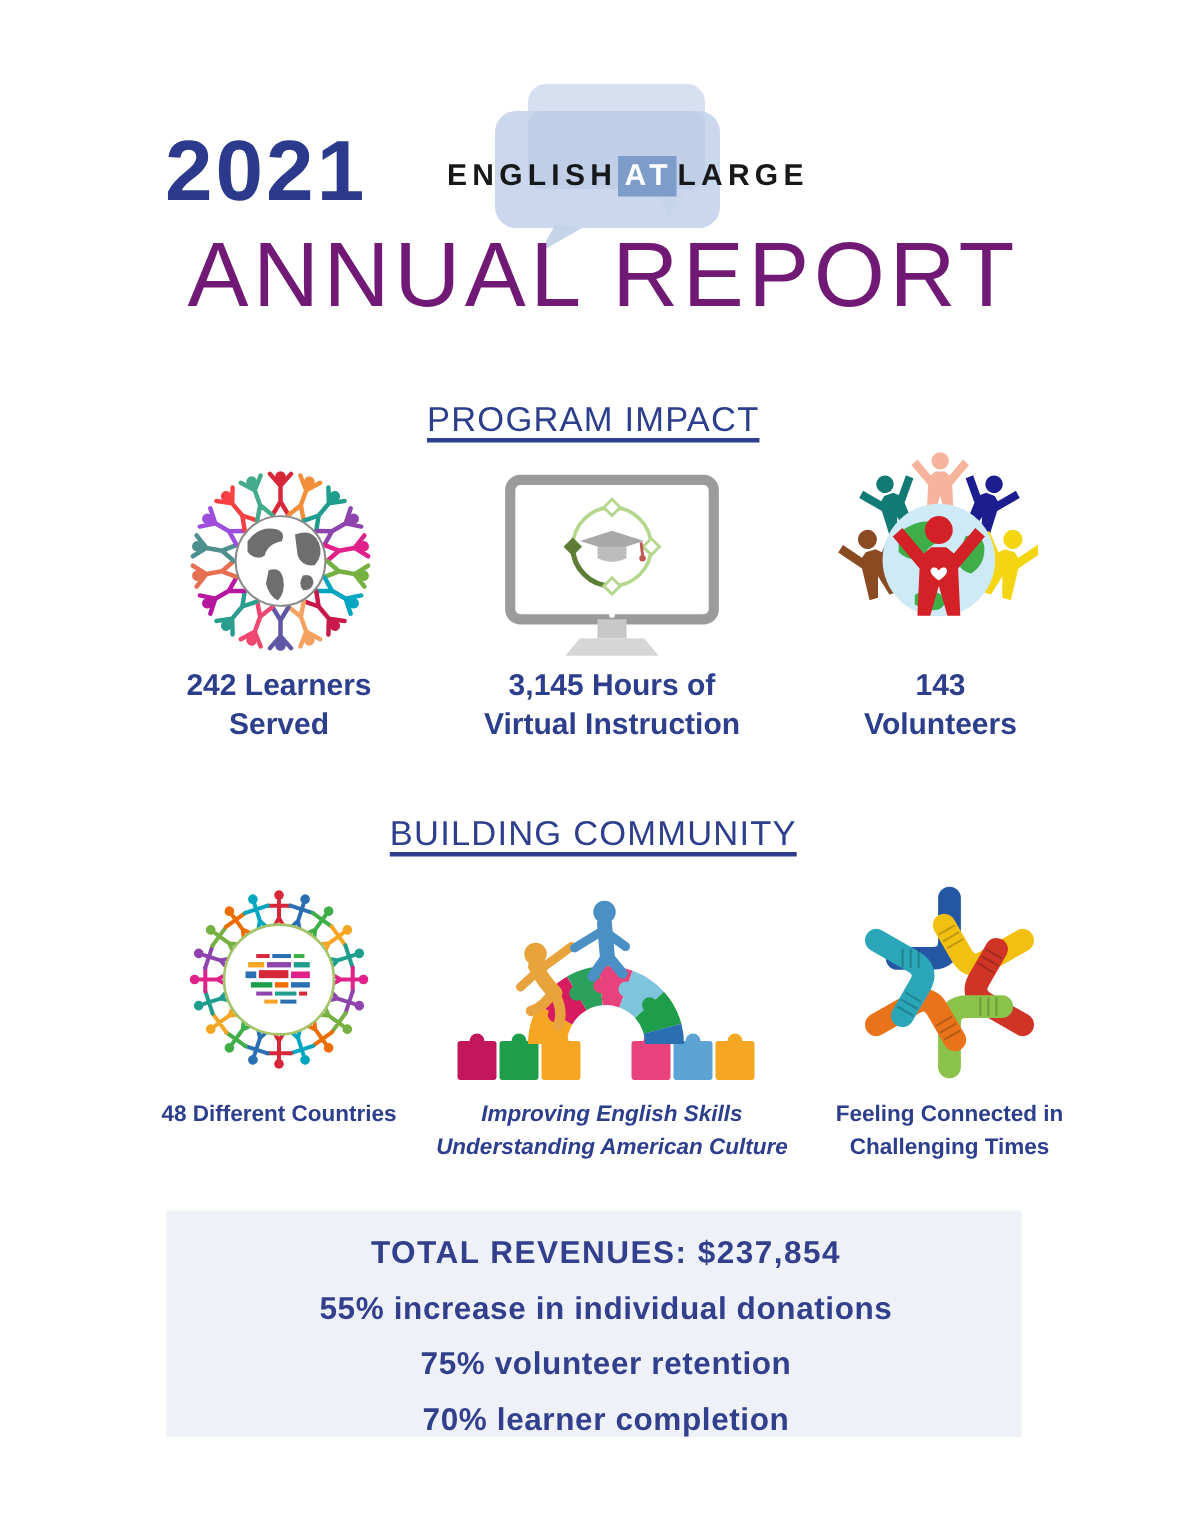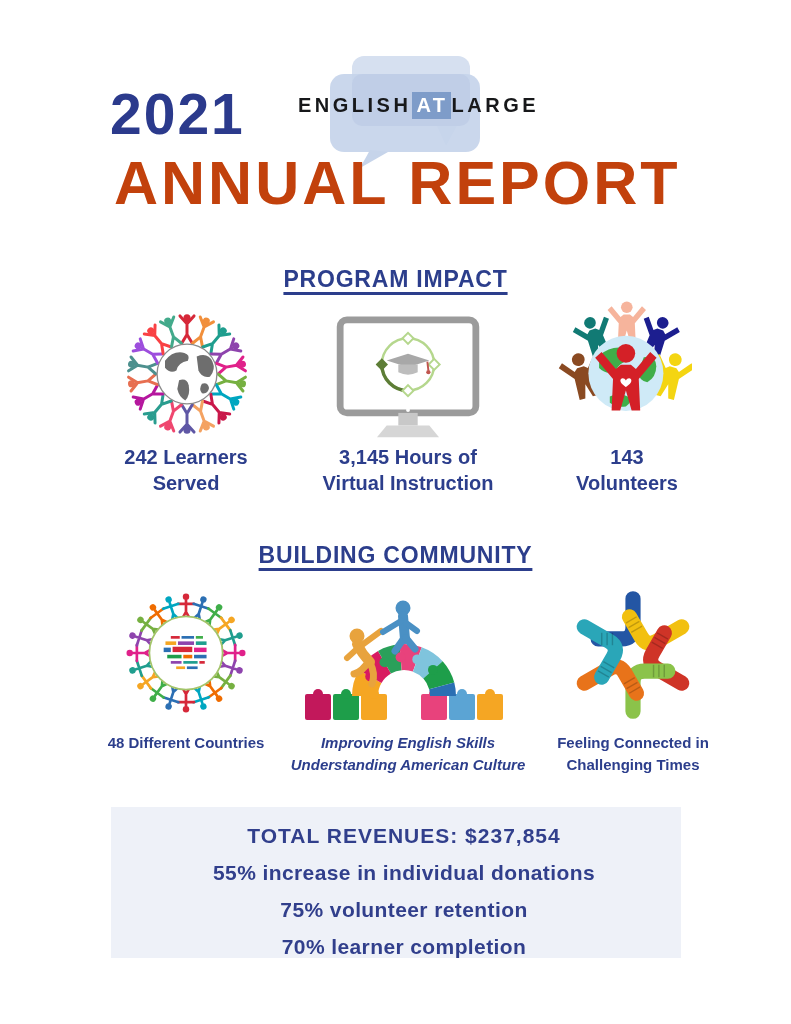--- a/index.html
+++ b/index.html
@@ -14,35 +14,35 @@
   
   .logo-wrap { left:278px; top:54px; width:262px; height:118px; }
   .logo-bubbles { position:absolute; left:0; top:0; }
   .logo-text {
     position:absolute; left:20px; top:38px; white-space:nowrap;
     font-size:20px; font-weight:bold; letter-spacing:3.5px; color:#17181a;
     display:flex; align-items:center;
   }
   .logo-badge {
     background:#7e9cc9; color:#ffffff; padding:2px 2px 2px 4px;
-    display:inline-block; margin:0 1px;
+    display:inline-block; margin:12px 1px;
   }
 
   
   .title-year {
     left:110px; top:86px; font-size:57px; font-weight:bold;
     color:#2b3a8c; letter-spacing:2px; line-height:1;
   }
   .title-main {
-    left:114px; top:153px; font-size:61px; font-weight:bold;
-    color:#c2410c; letter-spacing:3px; line-height:1;
+    left:125px; top:153px; font-size:61px; font-weight:normal;
+    color:#701a75; letter-spacing:3px; line-height:1;
   }
 
   .section-heading {
-    left:0; width:791px; text-align:center; font-size:23px; font-weight:bold;
+    left:0; width:791px; text-align:center; font-size:23px; font-weight:normal;
     color:#2c3e8c; letter-spacing:0.8px;
     text-decoration:underline; text-underline-offset:5px;
     text-decoration-thickness:2.5px;
   }
   .heading-1 { top:266px; }
   .heading-2 { top:542px; }
 
   .stat-caption {
     text-align:center; font-weight:bold; color:#2c3e8c;
   }

